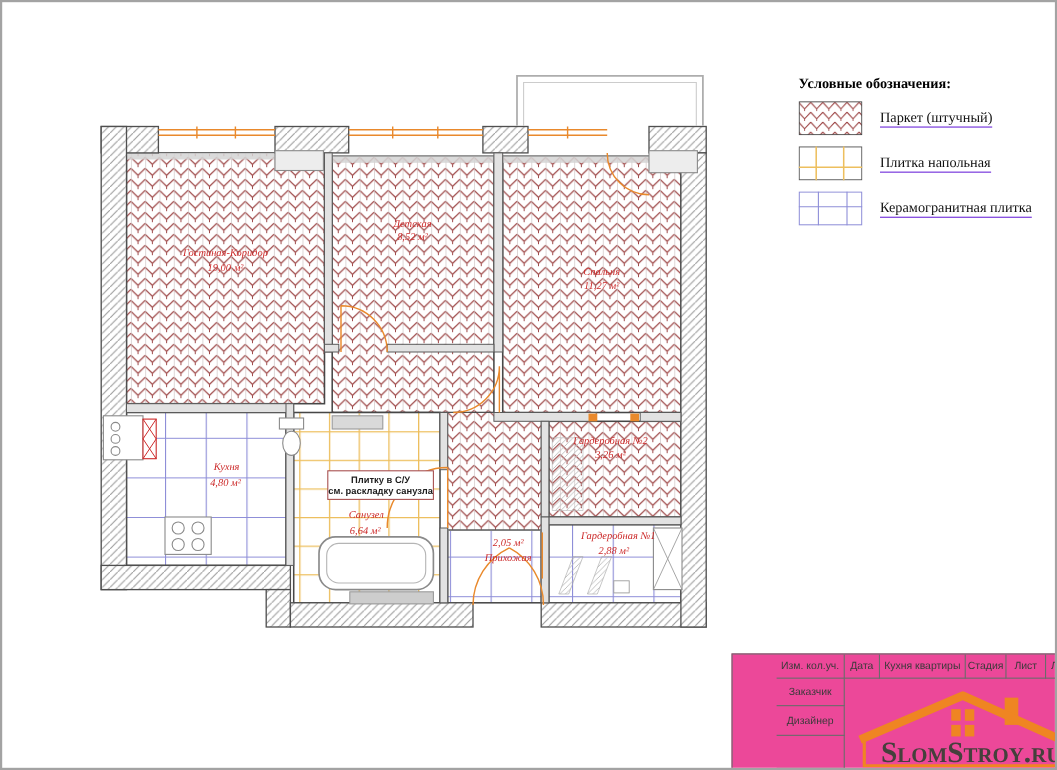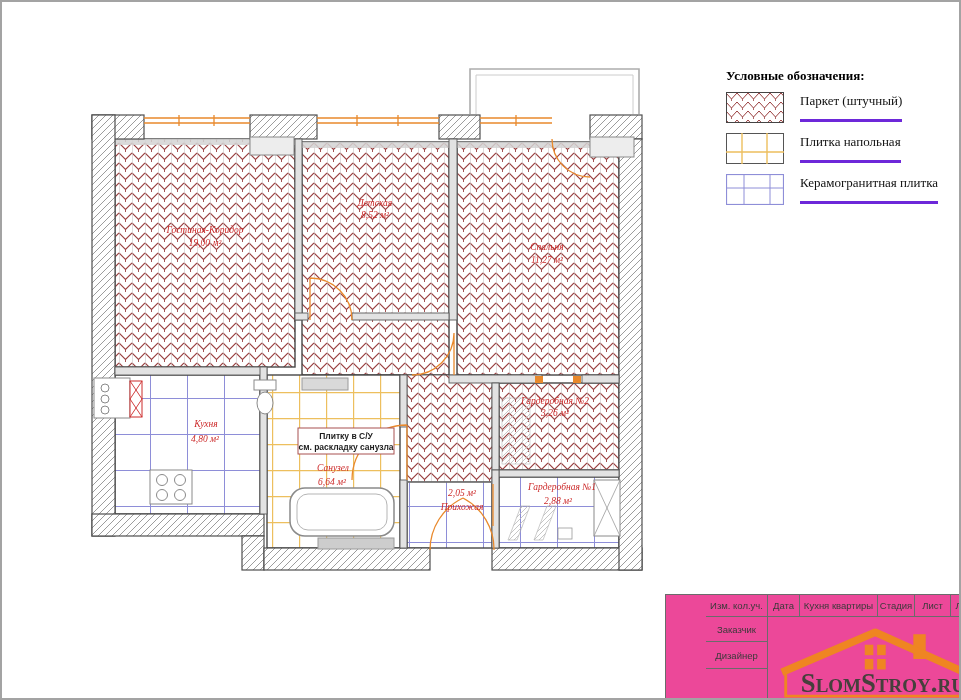--- a/index.html
+++ b/index.html
@@ -18,21 +18,21 @@
   
   .legend{position:absolute;left:724px;top:66px;width:264px;}
   .legend-title{
     font-family:"Liberation Serif",serif;font-weight:bold;font-size:13px;color:#000;
     margin:0 0 8px 0;
   }
   .legend-item{display:flex;align-items:center;margin-bottom:10px;}
   .legend-swatch{flex:0 0 auto;margin-right:16px;display:block;}
   .legend-label{
     font-family:"Liberation Serif",serif;font-size:13px;color:#111;
-    border-bottom:3px solid #6d28d9;padding-bottom:10px;white-space:nowrap;
+    border-bottom:1px solid #6d28d9;padding-bottom:0;white-space:nowrap;
   }
 
   
   .tb{
     position:absolute;left:663px;top:592px;width:285px;height:104px;
     display:grid;border:1px solid #6b6b6b;
     grid-template-columns:62px 32px 78px 37px 36px 40px;
     grid-template-rows:22px 25px 27px 30px;
     font-size:9.5px;color:#3a3a3a;background:#ec4899;padding-left:40px;
   }

